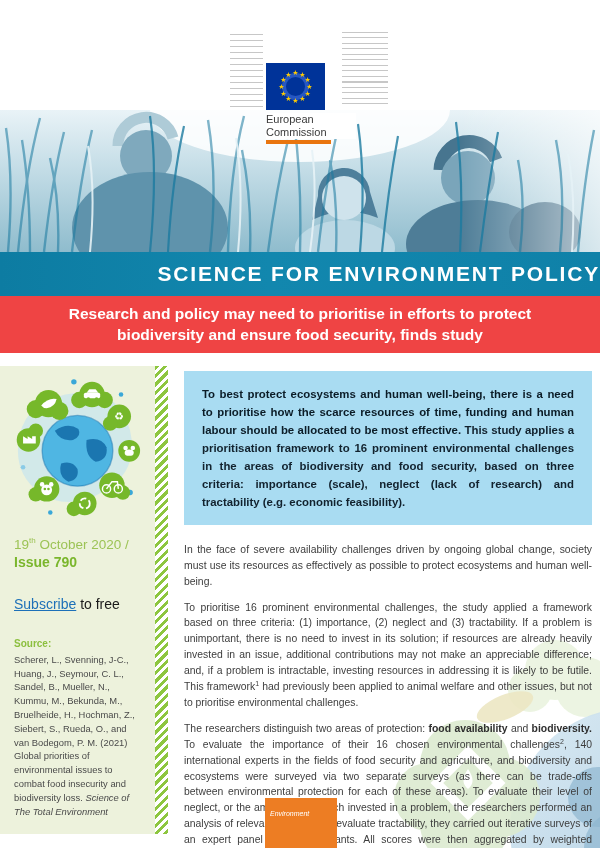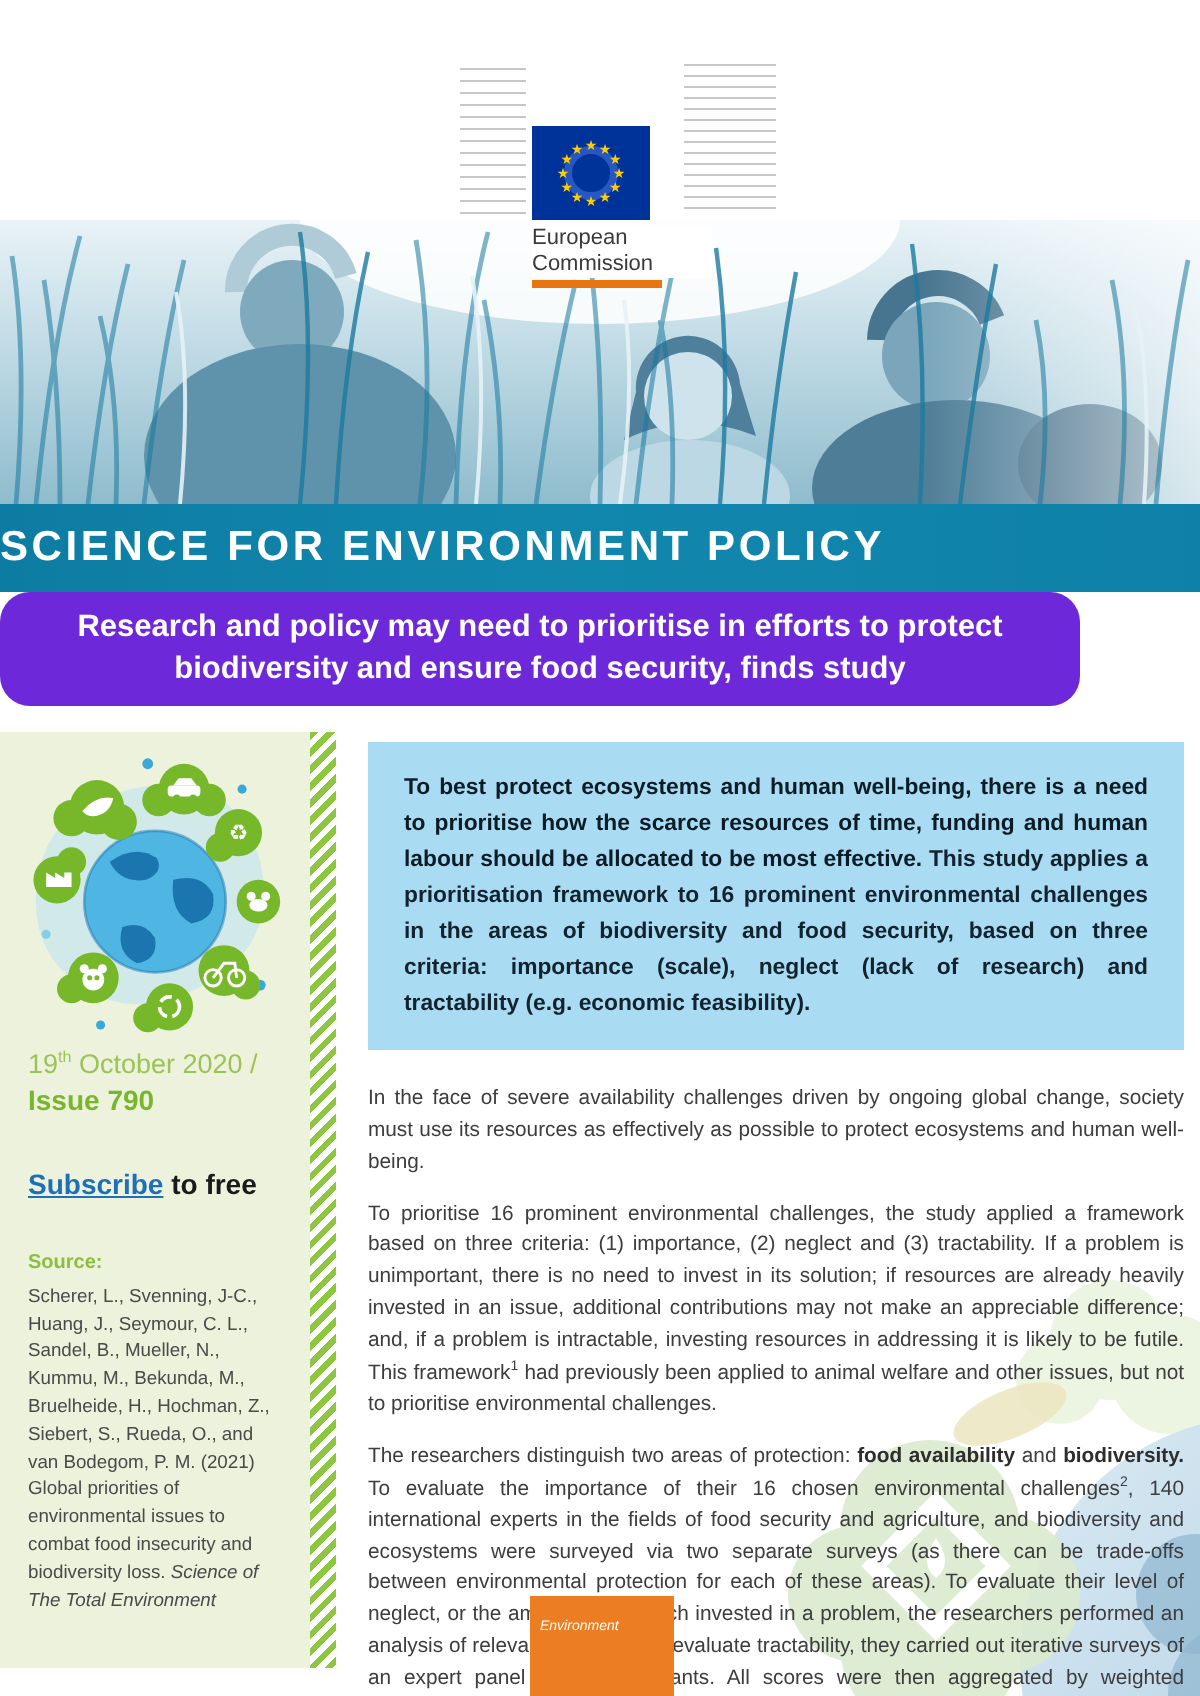--- a/index.html
+++ b/index.html
@@ -22,37 +22,37 @@
   .ec-wordmark { position:absolute; left:36px; top:81px; width:90px;
     font-size:11px; line-height:13px; color:#3a3a3a; background:#fff; }
   .ec-orange-bar { position:absolute; left:36px; top:108px; width:65px; height:4px; background:#e9750f; }
 
   
   .photo-band { position:absolute; left:0; top:110px; width:600px; height:142px; z-index:1; }
 
   
   .title-band { position:absolute; left:0; top:252px; width:600px; height:44px;
     background:linear-gradient(90deg,#0d7ca2,#1287ae 45%,#0f81a8); z-index:2;
-    display:flex; align-items:center; justify-content:flex-start; }
+    display:flex; align-items:center; justify-content:flex-end; }
   .title-band h1 { color:#fff; font-size:21px; font-weight:bold; letter-spacing:1.8px; }
-  .subtitle-band { position:absolute; left:0; top:296px; width:540px; height:57px;
-    background:#6d28d9; z-index:2; display:flex; align-items:center; justify-content:center;border-radius:15px; }
+  .subtitle-band { position:absolute; left:0; top:296px; width:600px; height:57px;
+    background:#ef4444; z-index:2; display:flex; align-items:center; justify-content:center; }
   .subtitle-band h2 { color:#fff; font-size:15.5px; font-weight:bold; line-height:1.35;
     text-align:center; max-width:520px; }
 
   
   .sidebar { position:absolute; left:0; top:366px; width:168px; height:468px;
     background:#edf2dc; z-index:2; padding:8px 27px 0 14px; }
   .sidebar::after { content:""; position:absolute; right:0; top:0; bottom:0; width:13px;
     background:repeating-linear-gradient(135deg,#8dc63f 0 3px,#ffffff 3px 6px); }
   .globe-illustration { display:block; margin:0 auto; }
-  .date-line { font-size:13.5px; color:#9cc355; }
+  .date-line { margin-top:12px; font-size:13.5px; color:#9cc355; }
   .date-line sup { font-size:8px; }
   .issue-line { font-size:14px; color:#7ab62c; font-weight:bold; margin-top:2px; }
-  .subscribe-block { margin-top:24px; font-size:14px; font-weight:bold; color:#1a1a1a; line-height:1.45; }
+  .subscribe-block { margin-top:24px; font-size:14px; font-weight:normal; color:#1a1a1a; line-height:1.45; }
   a.link { color:#1d70b8; text-decoration:underline; cursor:pointer; }
   .side-heading { margin-top:24px; font-size:10px; font-weight:bold; color:#8cbf3f; }
   .citation { margin-top:4px; font-size:9.4px; line-height:1.47; color:#4a4a4a; }
 
   
   .main { position:absolute; left:184px; top:371px; width:408px; z-index:2; }
   .highlight-box { background:#a9dcf2; padding:14px 18px; font-size:11.4px; line-height:1.58;
     text-align:justify; color:#12222e;font-weight:bold; }
   .highlight-box b { color:#0b1c27; }
   .body-copy { margin-top:17px; }

